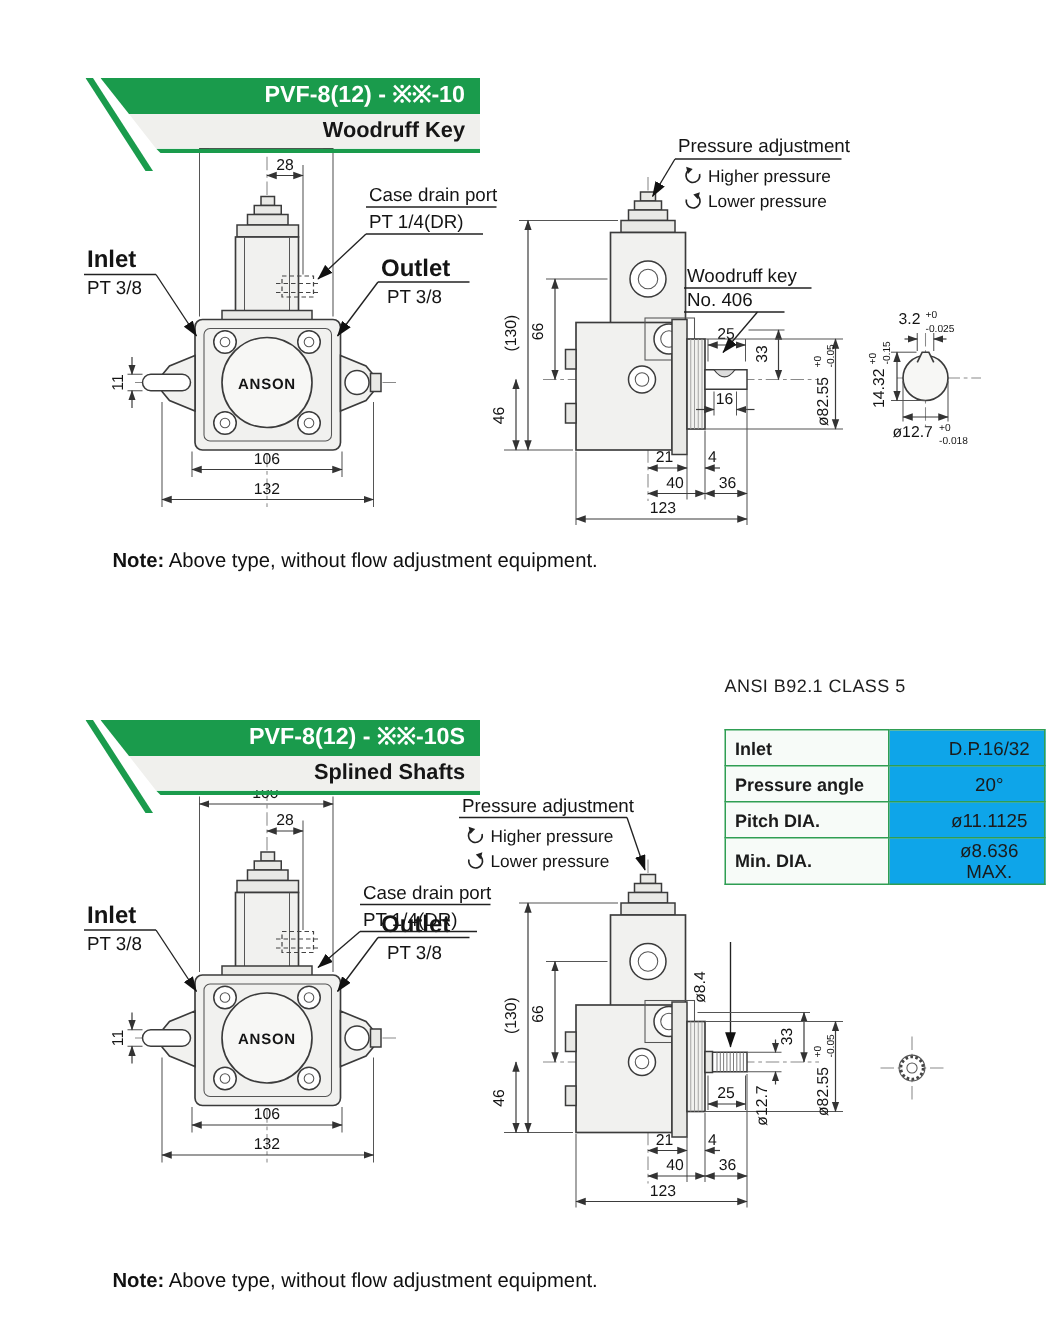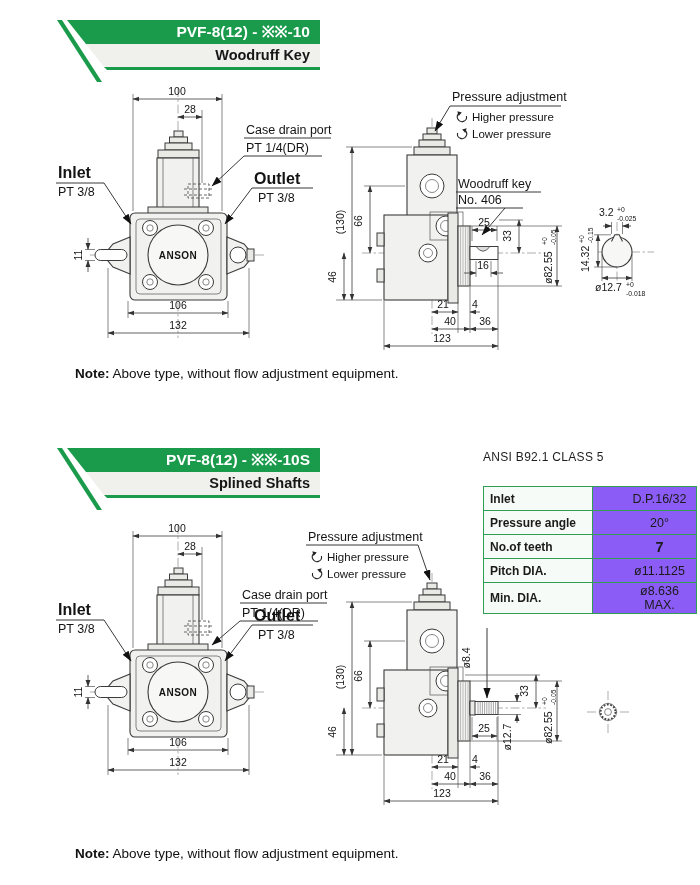--- a/index.html
+++ b/index.html
@@ -18,42 +18,42 @@
   svg .ol2{fill:#e9e9e6;stroke:#3b3b3b;stroke-width:1;}
   svg .wh{fill:#fff;stroke:#3b3b3b;stroke-width:1;}
   svg .fc{fill:#f7f7f5;stroke:#3b3b3b;stroke-width:1.1;}
   svg .th{stroke:#555;stroke-width:.7;fill:none;}
   svg .dm{stroke:#3b3b3b;stroke-width:.8;fill:none;}
   svg .ld{stroke:#222;stroke-width:.9;fill:none;}
   svg .cl{stroke:#8a8a8a;stroke-width:.7;stroke-dasharray:9 2.5 2.5 2.5;fill:none;}
   svg .ds{stroke:#444;stroke-width:.8;fill:none;stroke-dasharray:3 2;}
   svg .ht{stroke:#9a9a9a;stroke-width:.6;}
 
-  .banner{position:absolute;left:40px;width:280px;height:62px;}
+  .banner{position:absolute;left:40px;width:280px;height:62px;margin-top:32px;}
   .banner>div{box-sizing:border-box;}
   .banner .stripe{position:absolute;left:0;top:0;width:100%;height:100%;background:var(--green);
      clip-path:polygon(17px 0,22px 0,62px 100%,57px 100%);}
   .banner .band1{position:absolute;top:0;left:0;height:24px;width:100%;background:var(--green);
      clip-path:polygon(27px 0,100% 0,100% 100%,46px 100%);
      color:#fff;font-weight:bold;font-size:15.5px;line-height:24px;text-align:right;padding-right:10px;}
   .banner .band2{position:absolute;top:24px;left:0;height:23px;width:100%;background:#f0f0ed;
      clip-path:polygon(46px 0,100% 0,100% 100%,64px 100%);
      color:#161616;font-weight:bold;font-size:14.5px;line-height:23px;text-align:right;padding-right:10px;}
   .banner .band3{position:absolute;top:47px;left:0;height:3px;width:100%;background:var(--green);
      clip-path:polygon(64px 0,100% 0,100% 100%,67px 100%);}
 
   .note{position:absolute;font-size:13.5px;color:#111;}
   .note b{font-weight:bold;}
 
   .tblwrap{position:absolute;left:483px;top:450px;width:214px;}
   .ansi{font-size:12px;color:#1d1d1d;margin-bottom:22px;letter-spacing:.3px;}
   table.spec{border-collapse:collapse;width:100%;}
   table.spec td{border:1.5px solid var(--tbl);font-size:12px;height:21px;padding:1px 6px;}
   table.spec td.l{font-weight:bold;width:96px;background:#f7fbf8;color:#1b1b1b;}
-  table.spec td.v{text-align:center;background:#8b5cf6;color:#1b1b1b;font-size:12.5px;padding-left:36px;}
+  table.spec td.v{text-align:center;background:#0ea5e9;color:#1b1b1b;font-size:12.5px;padding-left:36px;}
   table.spec td.v.big{font-weight:bold;font-size:14.5px;}
   .tols{display:inline-block;vertical-align:middle;text-align:left;font-size:8px;line-height:8.5px;margin-left:3px;}
   .tols span{display:block;}
 </style>
 </head>
 <body>
 
 <div id="page">
 
 <svg width="700" height="885" viewBox="0 0 700 885">
@@ -453,24 +453,20 @@
     <tbody>
       <tr>
         <td class="l">Inlet</td>
         <td class="v">D.P.16/32</td>
       </tr>
       <tr>
         <td class="l">Pressure angle</td>
         <td class="v">20°</td>
       </tr>
       <tr>
-        <td class="l">No.of teeth</td>
-        <td class="v big">7</td>
-      </tr>
-      <tr>
         <td class="l">Pitch DIA.</td>
         <td class="v">ø11.1125</td>
       </tr>
       <tr>
         <td class="l">Min. DIA.</td>
         <td class="v">ø8.636 MAX.</td>
       </tr>
     </tbody>
   </table>
 </div>

